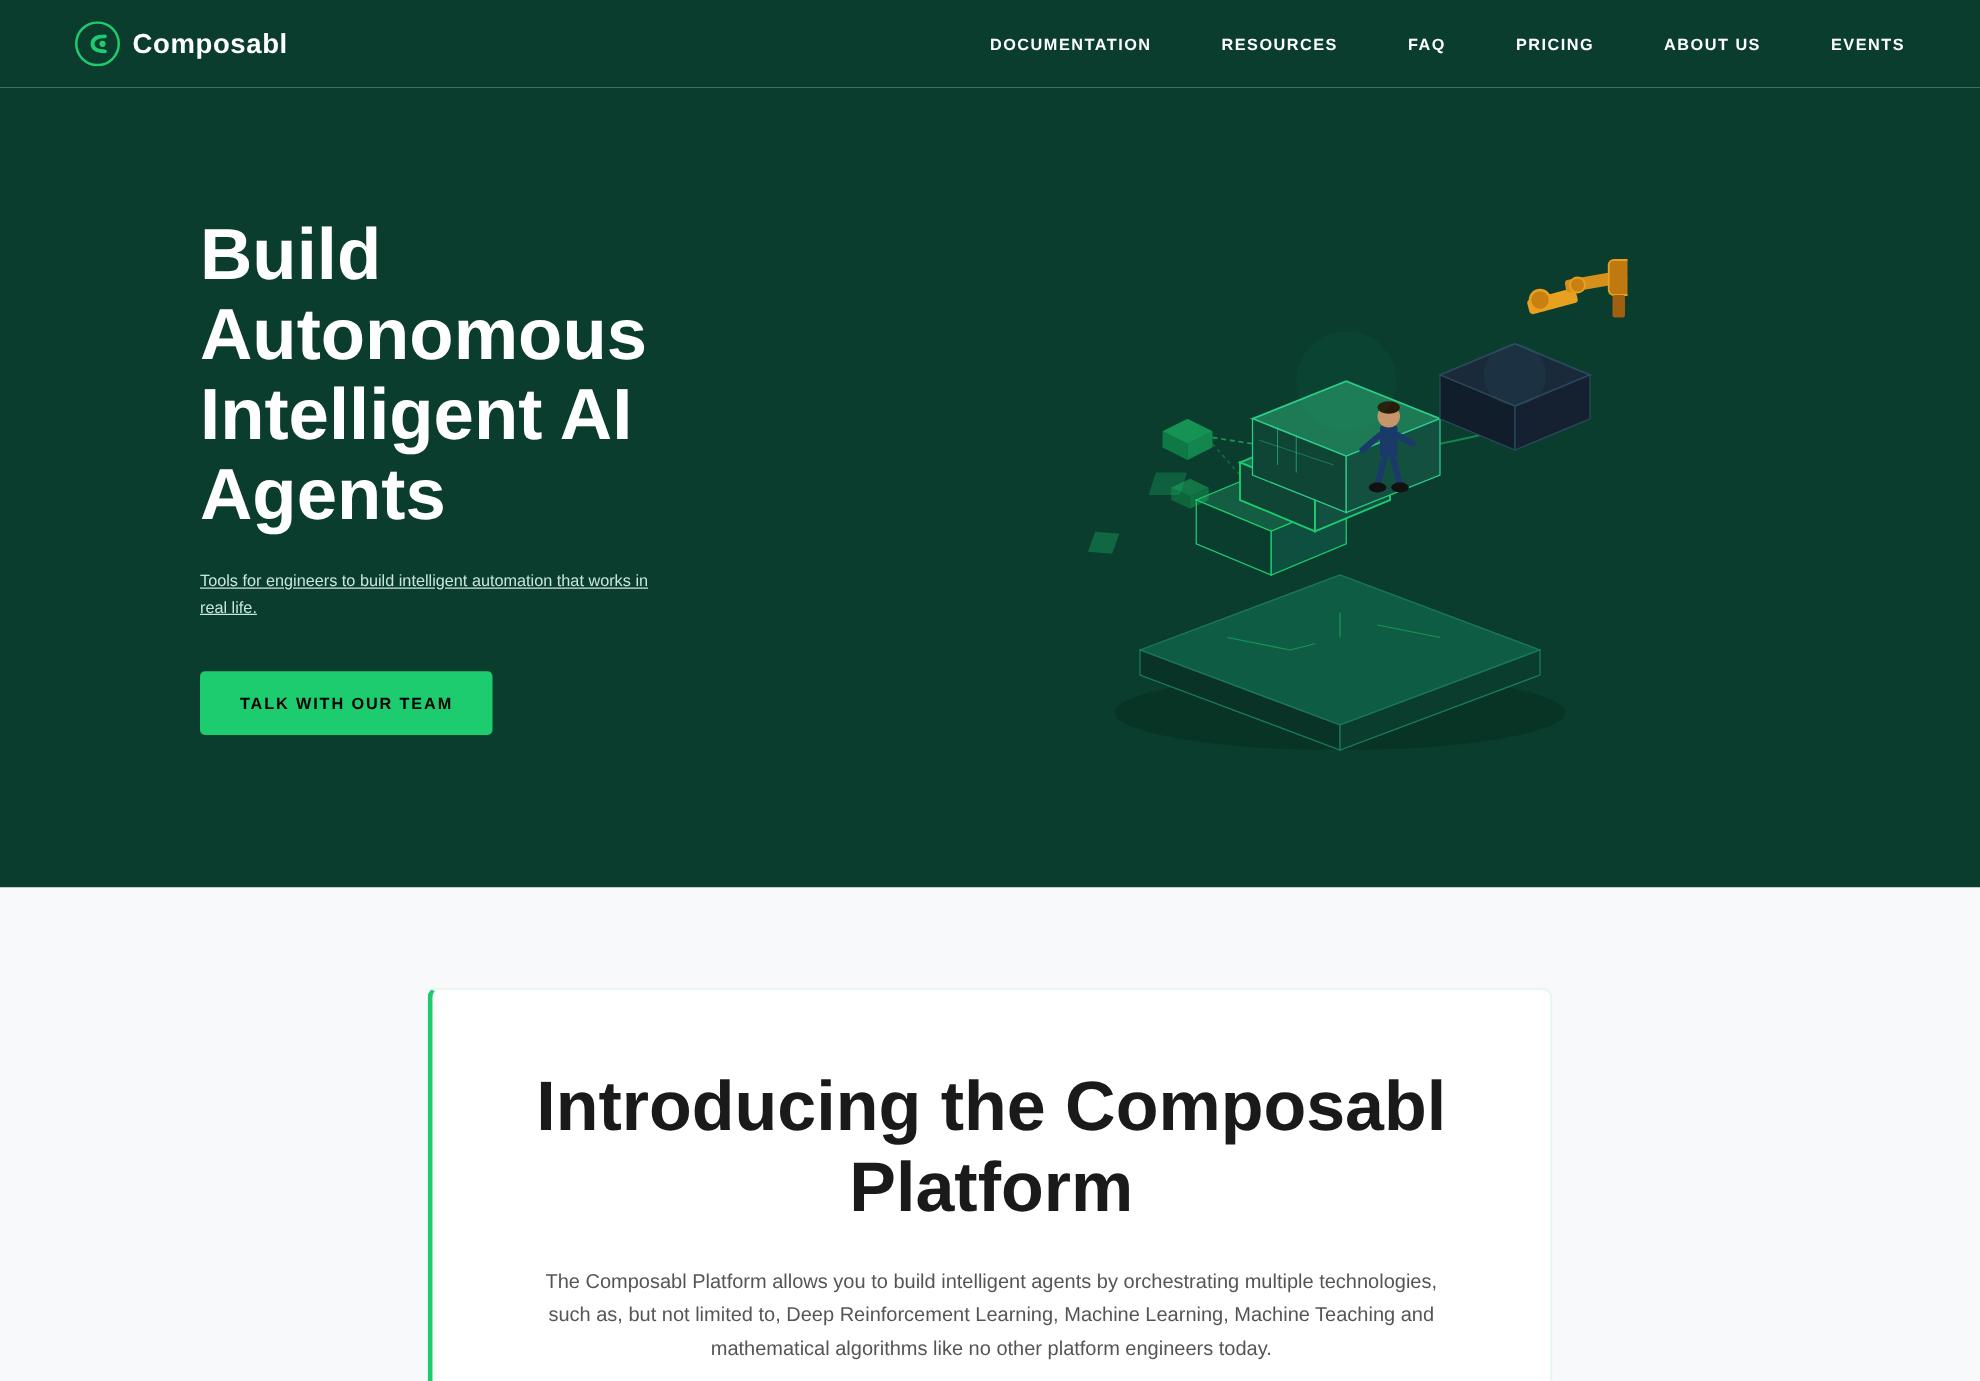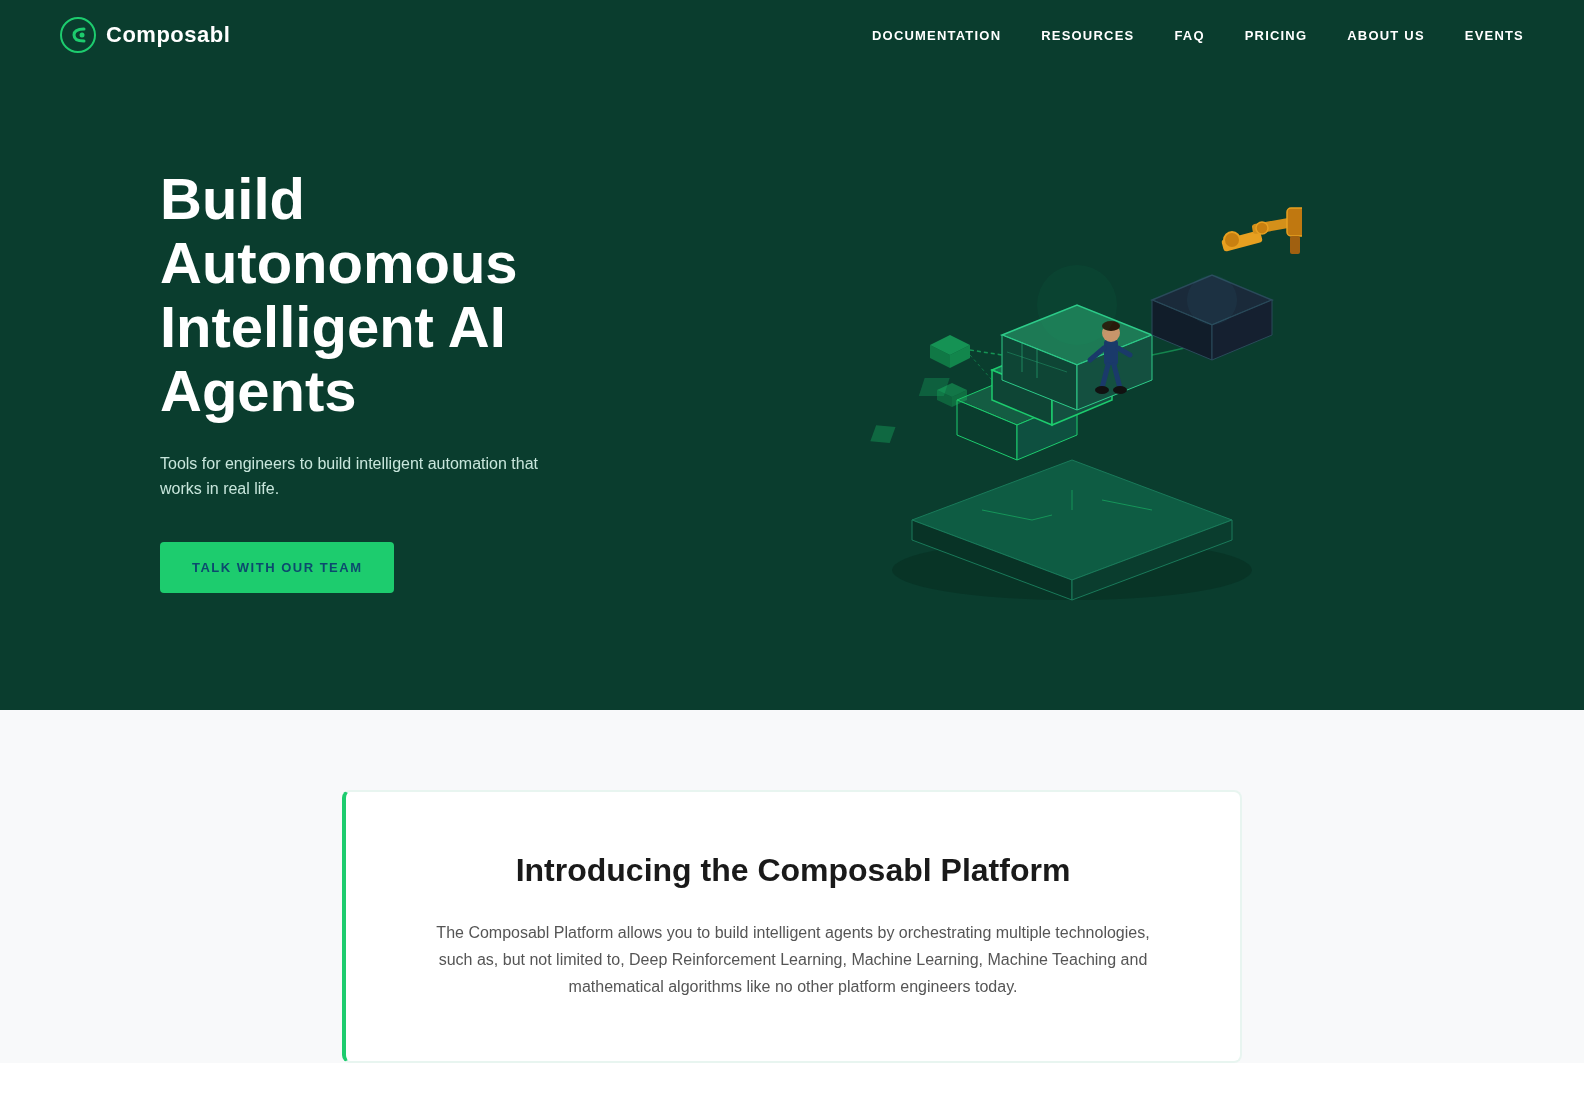--- a/index.html
+++ b/index.html
@@ -40,21 +40,21 @@
     .logo-text {
       color: #ffffff;
       font-size: 22px;
       font-weight: 600;
       letter-spacing: 0.5px;
     }
 
     .nav {
       display: flex;
       align-items: center;
-      gap: 40px;
+      gap: 56px;
     }
 
     .nav-item {
       color: #ffffff;
       font-size: 13px;
       font-weight: 600;
       letter-spacing: 1.2px;
       text-transform: uppercase;
       cursor: pointer;
       text-decoration: none;
@@ -80,29 +80,30 @@
     .hero-title {
       color: #ffffff;
       font-size: 58px;
       font-weight: 800;
       line-height: 1.1;
       margin-bottom: 28px;
     }
 
     .hero-subtitle {
       color: #c8e6dc;
-      font-size: 16px;
+      font-size: 13px;
       line-height: 1.6;
       margin-bottom: 40px;
       max-width: 380px;
+      text-decoration: underline;
     }
 
     .cta-button {
       background-color: #1dcc6e;
-      color: #0c4a6e;
+      color: #000000;
       border: none;
       padding: 18px 32px;
       font-size: 13px;
       font-weight: 700;
       letter-spacing: 1.5px;
       text-transform: uppercase;
       cursor: pointer;
       border-radius: 4px;
     }
 
@@ -129,21 +130,21 @@
       border-left: 4px solid #1dcc6e;
       border-radius: 8px;
       padding: 60px 80px;
       max-width: 900px;
       margin: 0 auto;
       margin-bottom: 60px;
     }
 
     .section-title {
       text-align: center;
-      font-size: 32px;
+      font-size: 56px;
       font-weight: 700;
       color: #1a1a1a;
       margin-bottom: 30px;
     }
 
     .section-description {
       text-align: center;
       font-size: 16px;
       color: #555555;
       line-height: 1.7;

